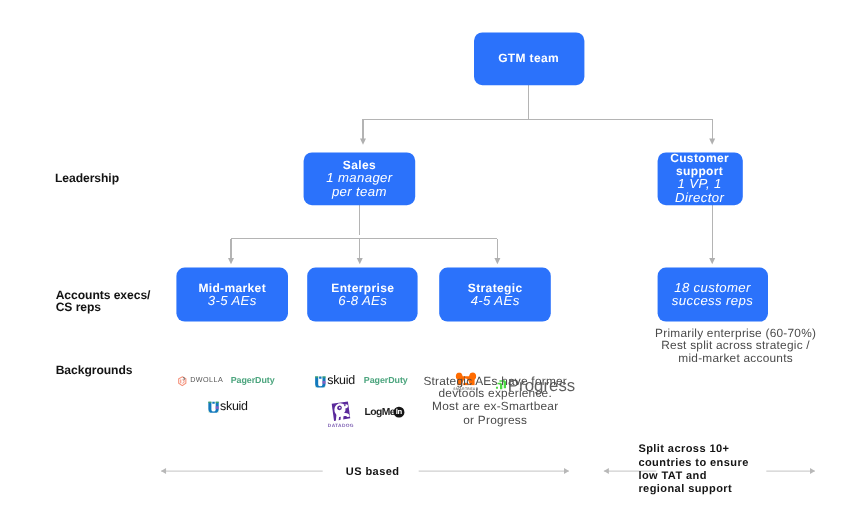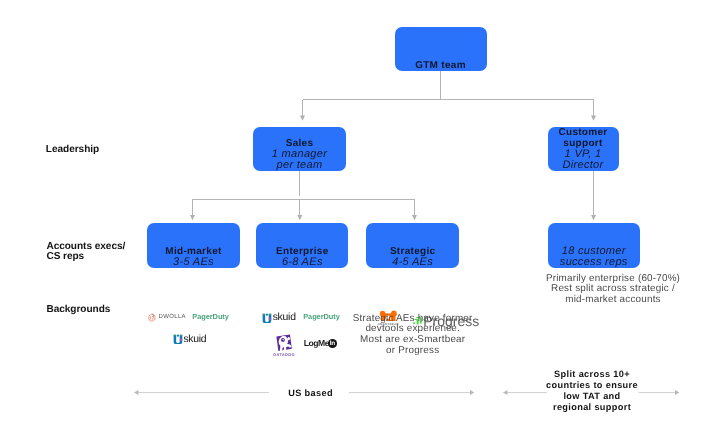--- a/index.html
+++ b/index.html
@@ -1,27 +1,27 @@
 <!DOCTYPE html>
 <html><head>
 <meta charset="utf-8">
 <title>GTM team org chart</title>
 <style>
   html,body{margin:0;padding:0;}
   body{width:720px;height:442px;background:#fff;overflow:hidden;
        font-family:"Liberation Sans",sans-serif;-webkit-font-smoothing:antialiased;text-rendering:geometricPrecision;}
   #stage{position:relative;width:720px;height:442px;opacity:0.999;}
-  .node{position:absolute;background:#2B72FB;border-radius:7px;color:#0f172a;
-        display:flex;flex-direction:column;align-items:center;justify-content:flex-end;
+  .node{position:absolute;background:#2B72FB;border-radius:7px;color:#ffffff;
+        display:flex;flex-direction:column;align-items:center;justify-content:center;
         text-align:center;box-sizing:border-box;padding-top:1.5px;}
   .node .ttl{font-weight:bold;font-size:10px;line-height:11px;letter-spacing:0.3px;white-space:pre-line;}
   .node .sub{font-style:italic;font-size:11px;line-height:11px;letter-spacing:0.3px;white-space:pre-line;}
   .rowlabel{position:absolute;font-weight:bold;font-size:10.1px;line-height:10.2px;color:#141414;letter-spacing:-0.05px;}
   .note{position:absolute;font-size:9.9px;line-height:10.6px;color:#4a4a4a;text-align:center;letter-spacing:0.2px;}
-  .axis-label{position:absolute;font-weight:bold;font-size:9.2px;line-height:10.3px;color:#141414;text-align:center;letter-spacing:0.35px;}
+  .axis-label{position:absolute;font-weight:bold;font-size:9.2px;line-height:10.3px;color:#141414;text-align:left;letter-spacing:0.35px;}
   svg.lines{position:absolute;left:0;top:0;width:720px;height:442px;}
   .logo-item{position:absolute;display:flex;align-items:center;white-space:nowrap;margin-top:22px;}
   .logo-item.logo-stack{flex-direction:column;align-items:center;}
   .logo-word{display:inline-block;}
   .dwolla-word{font-size:6px;color:#545454;letter-spacing:0.35px;margin-left:2.3px;}
   .pd-word{font-size:7.4px;font-weight:bold;color:#4ca57e;letter-spacing:-0.05px;}
   .skuid-word{font-size:10.4px;color:#131313;letter-spacing:-0.25px;margin-left:0.6px;margin-top:-0.2px;}
   .dd-word{font-size:4px;color:#7d5fb3;letter-spacing:0.3px;font-weight:bold;margin-top:0.2px;}
   .lmi-word{font-size:8.6px;font-weight:bold;color:#1d1d1d;letter-spacing:-0.45px;}
   .lmi-badge{display:inline-block;width:8.7px;height:8.7px;border-radius:50%;background:#151515;margin-left:-1.1px;position:relative;}

